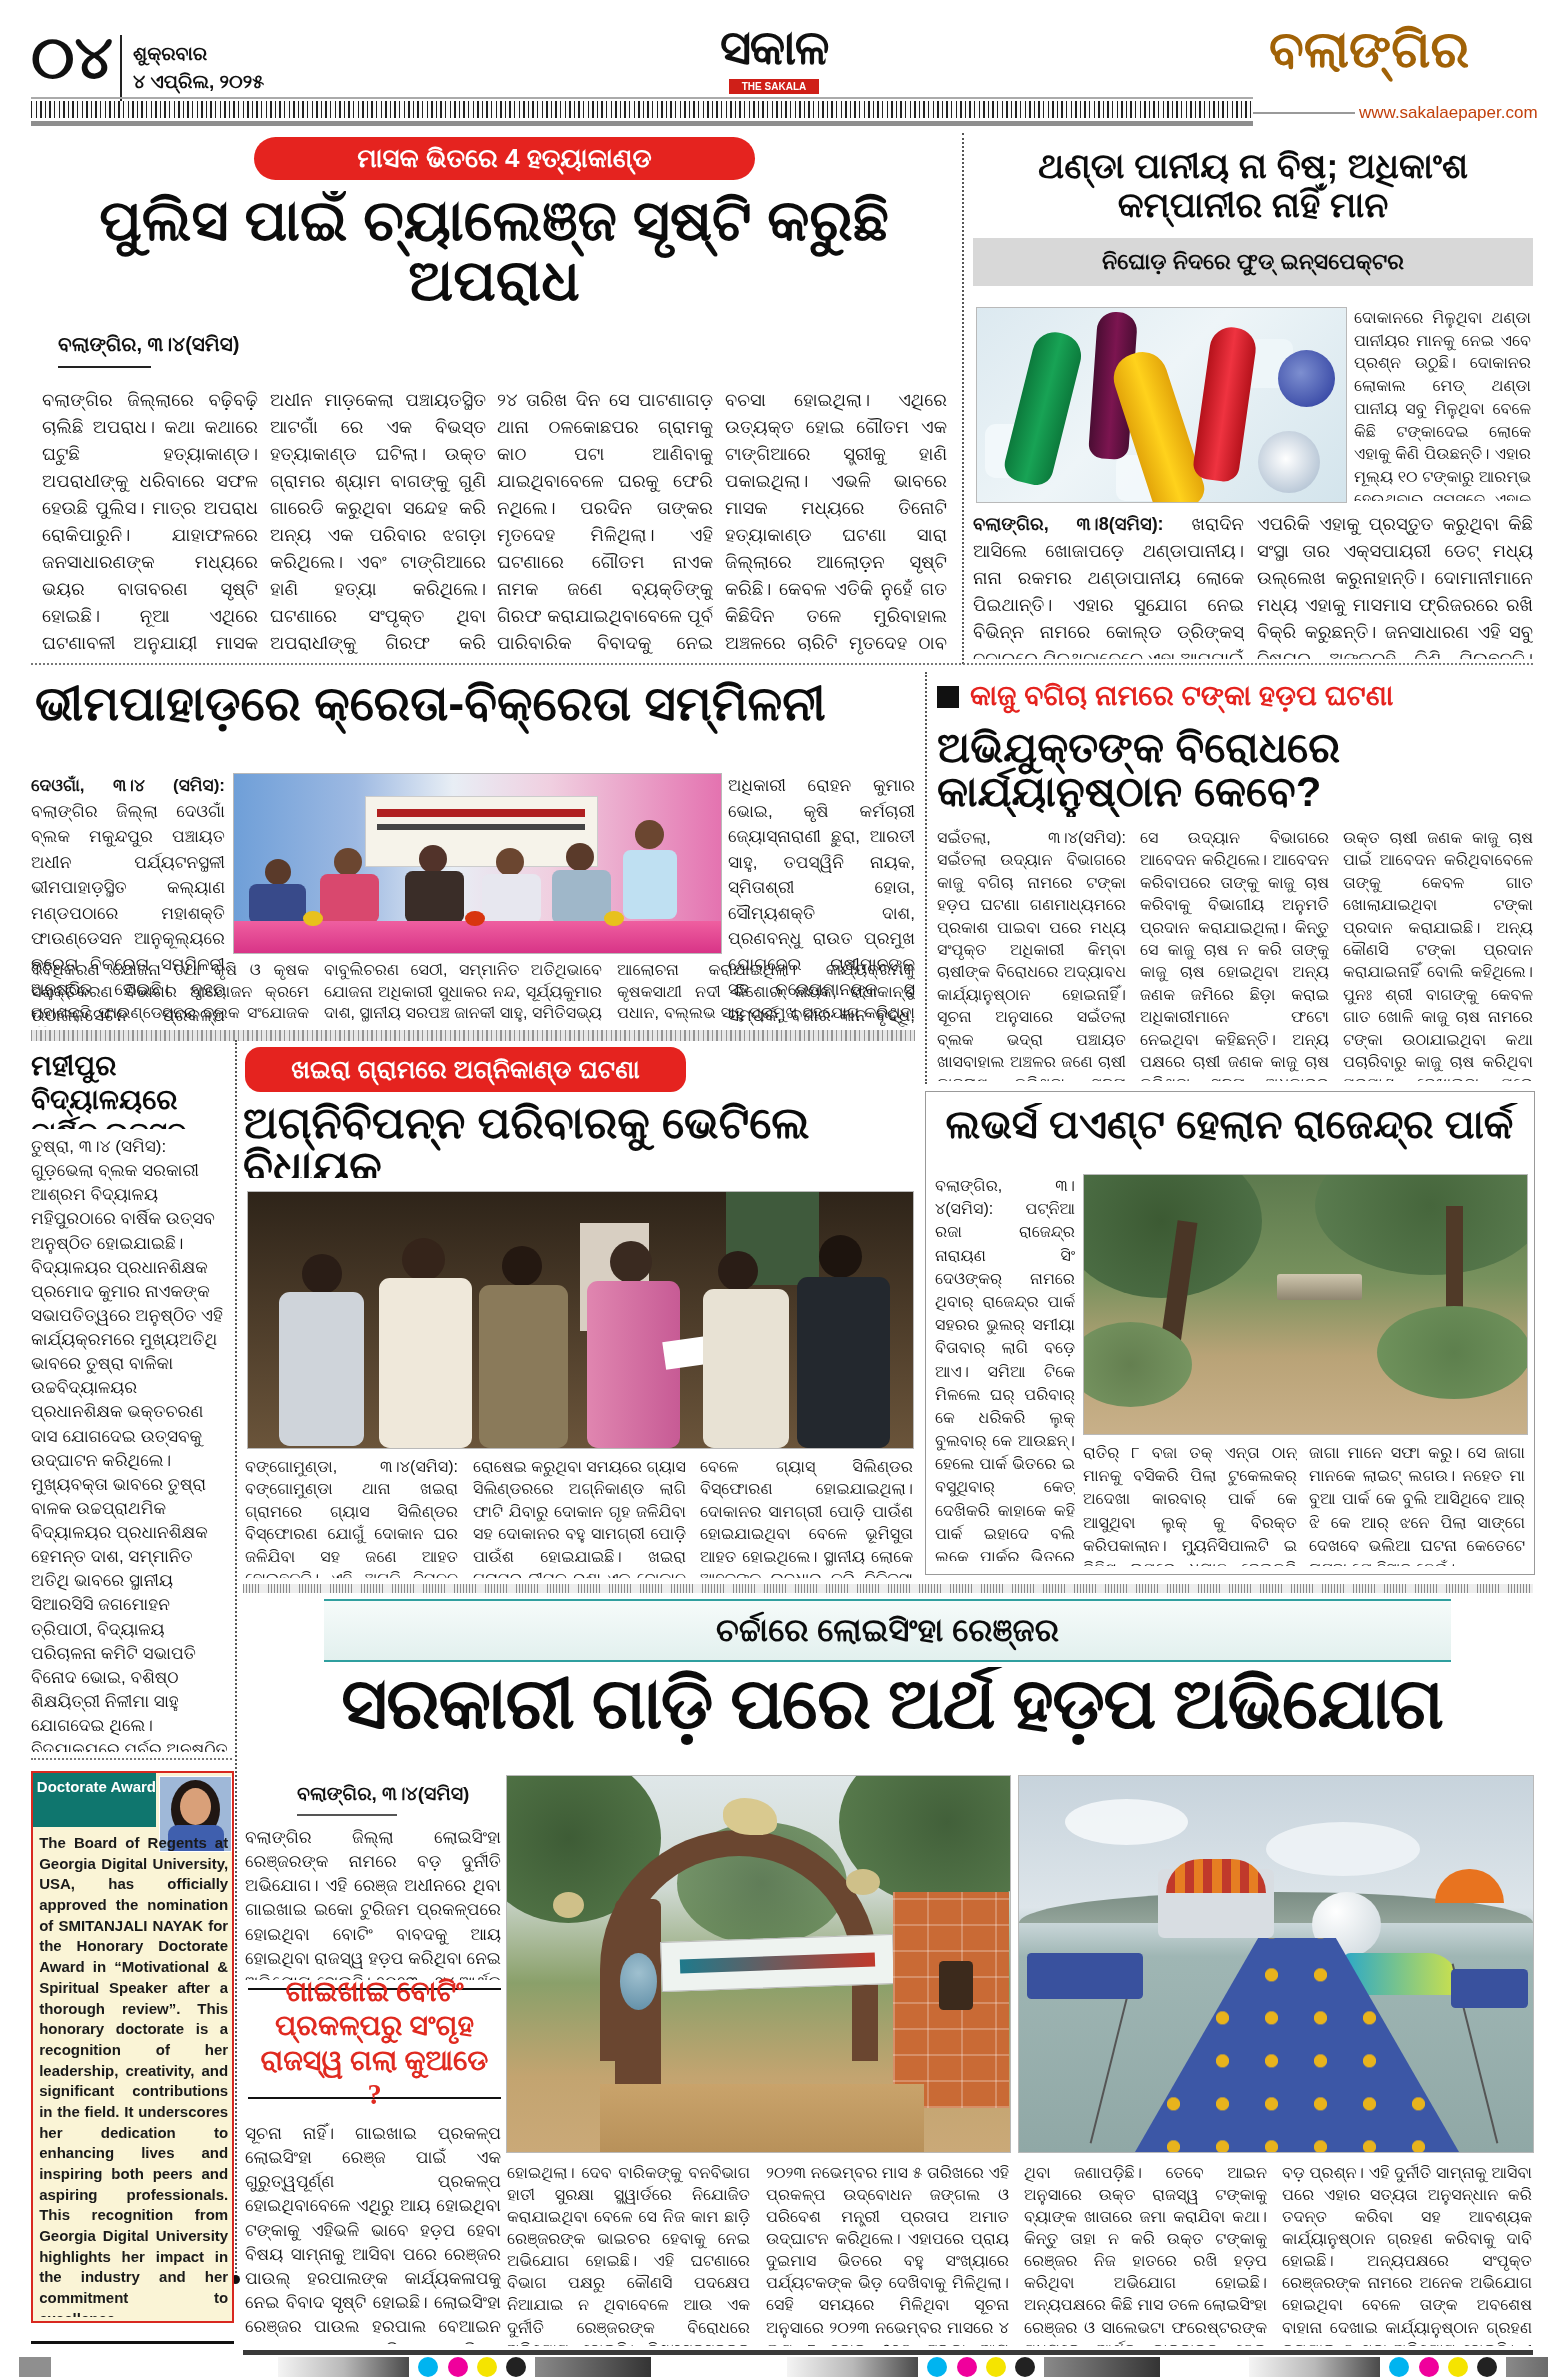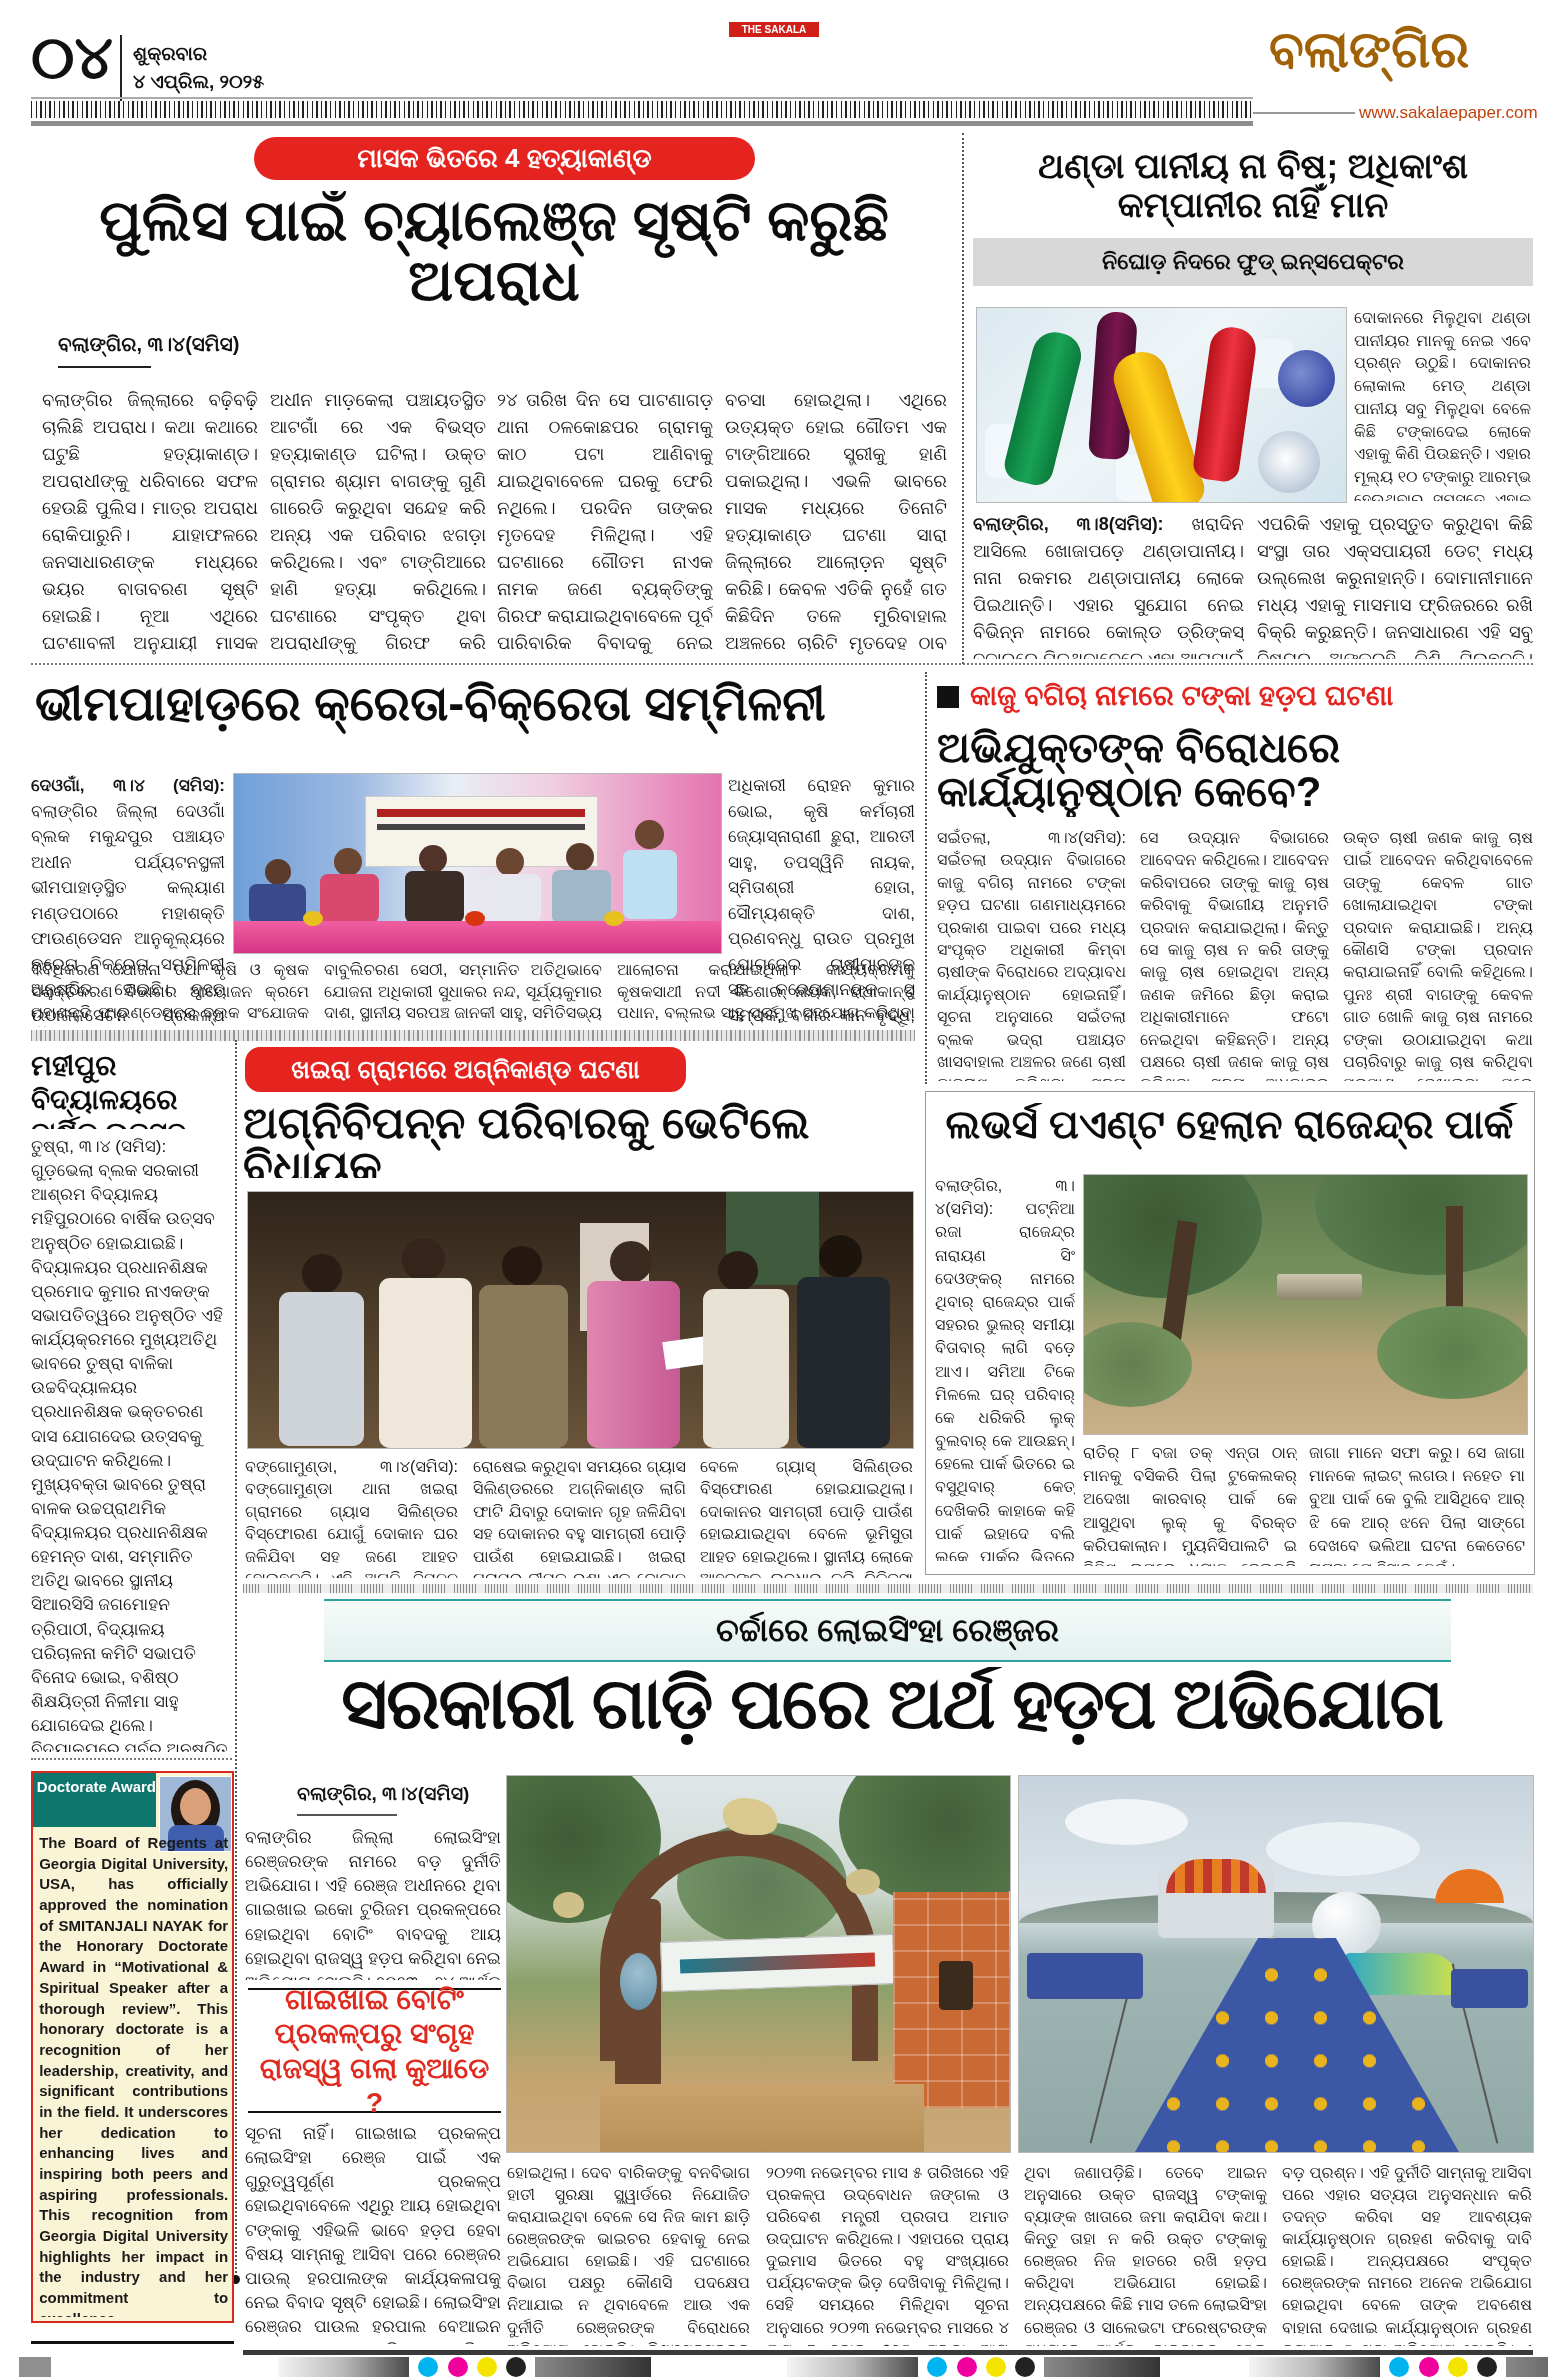--- a/index.html
+++ b/index.html
@@ -20,20 +20,21 @@
 </style>
 </head>
 <body>
 
 <div class="abs" style="left:31px;top:23px;font-size:60px;font-weight:900;">୦୪</div>
 <div class="abs" style="left:120px;top:35px;width:1.5px;height:68px;background:#222;"></div>
 <div class="abs" style="left:133px;top:43px;font-size:19px;font-weight:800;">ଶୁକ୍ରବାର</div>
 <div class="abs" style="left:133px;top:71px;font-size:19px;font-weight:800;">୪ ଏପ୍ରିଲ, ୨୦୨୫</div>
 
 <div class="abs" style="left:640px;top:20px;width:268px;text-align:center;">
+  <div style="font-size:48px;font-weight:900;letter-spacing:-1.5px;">ସକାଳ</div>
   <div style="display:inline-block;background:#cf1f18;color:#fff;font-size:10px;font-weight:800;padding:2.3px 12.3px;margin-top:1.5px;">THE SAKALA</div>
 </div>
 
 <div class="abs" style="left:1269px;top:20px;width:270px;text-align:left;font-size:51px;font-weight:900;color:#a16207;">ବଲାଙ୍ଗିର</div>
 
 <div class="abs" style="left:31px;top:97px;width:1222px;height:1.5px;background:#aaa;"></div>
 <div class="abs" style="left:31px;top:101px;width:1222px;height:17px;background:repeating-linear-gradient(90deg,#222 0 1.5px,#fbfbfb 1.5px 4.6px);"></div>
 <div class="abs" style="left:1253px;top:112px;width:102px;height:1.5px;background:#999;"></div>
 <a class="abs" style="left:1359px;top:103px;font-size:17px;color:#c2410c;text-decoration:none;">www.sakalaepaper.com</a>
 <div class="abs" style="left:31px;top:121px;width:1222px;height:5.4px;background:#8e8e8e;"></div>
@@ -174,21 +175,21 @@
 <div class="col" style="left:473px;top:1456px;width:213px;height:122px;font-size:16px;line-height:1.4;">ରୋଷେଇ କରୁଥିବା ସମୟରେ ଗ୍ୟାସ ସିଲିଣ୍ଡରରେ ଅଗ୍ନିକାଣ୍ଡ ଲାଗି ଫାଟି ଯିବାରୁ ଦୋକାନ ଗୃହ ଜଳିଯିବା ସହ ଦୋକାନର ବହୁ ସାମଗ୍ରୀ ପୋଡ଼ି ପାଉଁଶ ହୋଇଯାଇଛି। ଖଇରା ଗ୍ରାମର ଦୀପକ ରଣା ଏକ ଦୋକାନ କରିଥିବା ବେଳେ ସେଠାରେ ଥଣ୍ଡା ପାନୀୟ ଜଳ ସହ ଅନ୍ୟାନ୍ୟ ସାମଗ୍ରୀ ବିକ୍ରି କରୁଥିଲେ। ଦୀପକ ରଣାଙ୍କ ସ୍ତ୍ରୀ ଭୂମିସୁତା ରଣା ଦୋକାନ ଘରେ ରୋଷେଇ କରୁଥିବା</div>
 <div class="col" style="left:700px;top:1456px;width:213px;height:122px;font-size:16px;line-height:1.4;">ବେଳେ ଗ୍ୟାସ୍ ସିଲିଣ୍ଡର ବିସ୍ଫୋରଣ ହୋଇଯାଇଥିଲା। ଦୋକାନର ସାମଗ୍ରୀ ପୋଡ଼ି ପାଉଁଶ ହୋଇଯାଇଥିବା ବେଳେ ଭୂମିସୁତା ଆହତ ହୋଇଥିଲେ। ସ୍ଥାନୀୟ ଲୋକେ ଆହତଙ୍କୁ ଉଦ୍ଧାର କରି ଚିକିତ୍ସା ପାଇଁ ଡାକ୍ତରଖାନାକୁ ପଠାଇଥିଲେ। ଖବରପାଇ ବଙ୍ଗୋମୁଣ୍ଡା ଦମକଳ ବାହିନୀ ଘଟଣାସ୍ଥଳରେ ପହଞ୍ଚି ନିଆଁକୁ ଆୟତ୍ତ କରିଥିଲେ।</div>
 
 <div class="abs" style="left:243px;top:1584px;width:1290px;height:9.3px;background:repeating-linear-gradient(90deg,#888 0 0.8px,#eee 0.8px 3.1px);"></div>
 <div class="abs" style="left:324px;top:1599px;width:1127px;height:63px;border-top:2.3px solid #2f9f9f;border-bottom:2.3px solid #2f9f9f;background:linear-gradient(180deg,#f6fbfa,#e2f0ee);box-sizing:border-box;"></div>
 <div class="headline" style="left:324px;top:1599px;width:1127px;height:63px;font-size:32px;text-align:center;line-height:62px;font-weight:800;">ଚର୍ଚ୍ଚାରେ ଲୋଇସିଂହା ରେଞ୍ଜର</div>
 <div class="headline" style="left:251px;top:1667px;width:1282px;height:108px;font-size:71px;text-align:center;line-height:1.05;letter-spacing:-1.5px;">ସରକାରୀ ଗାଡ଼ି ପରେ ଅର୍ଥ ହଡ଼ପ ଅଭିଯୋଗ</div>
 <div class="byline" style="left:297px;top:1783px;font-size:19px;">ବଲାଙ୍ଗିର, ୩।୪(ସମିସ)</div>
 <div class="abs" style="left:297px;top:1814px;width:100px;height:2.3px;background:#555;"></div>
 <div class="col" style="left:245px;top:1826px;width:256px;height:154px;font-size:17px;line-height:1.42;">ବଲାଙ୍ଗିର ଜିଲ୍ଲା ଲୋଇସିଂହା ରେଞ୍ଜରଙ୍କ ନାମରେ ବଡ଼ ଦୁର୍ନୀତି ଅଭିଯୋଗ। ଏହି ରେଞ୍ଜ ଅଧୀନରେ ଥିବା ଗାଇଖାଇ ଇକୋ ଟୁରିଜମ ପ୍ରକଳ୍ପରେ ହୋଇଥିବା ବୋଟିଂ ବାବଦକୁ ଆୟ ହୋଇଥିବା ରାଜସ୍ୱ ହଡ଼ପ କରିଥିବା ନେଇ ଅଭିଯୋଗ ହୋଇଛି। ୨୦୨୩ - ୨୪ ଆର୍ଥିକ ବର୍ଷରେ ବଟିଂ ବାବଦକୁ ବନବିଭାଗ ଆୟ କରିଥିବା ପ୍ରାୟ ୧୦ ଲକ୍ଷ ଟଙ୍କା। କୁଆଡ଼େ ଗଲା, କେଉଁ ବ୍ୟାଙ୍କ ଖାତାରେ ଜମା ହେଲା ତାହାର କିଛି ସ୍ପଷ୍ଟ</div>
-<div class="abs" style="left:248px;top:1988px;width:253px;height:125px;border-top:2.3px solid #111;border-bottom:2.3px solid #111;box-sizing:border-box;">
+<div class="abs" style="left:248px;top:1988px;width:253px;height:111px;border-top:2.3px solid #111;border-bottom:2.3px solid #111;box-sizing:border-box;font-family:Liberation Serif, serif;">
   <div style="width:100%;height:100%;display:flex;align-items:center;justify-content:center;text-align:center;color:#e02a20;font-size:28.5px;font-weight:900;line-height:1.2;padding:3.1px;box-sizing:border-box;">ଗାଇଖାଇ ବୋଟିଂ ପ୍ରକଳ୍ପରୁ ସଂଗୃହ ରାଜସ୍ୱ ଗଲା କୁଆଡେ ?</div>
 </div>
 <div class="col" style="left:245px;top:2122px;width:256px;height:222px;font-size:17px;line-height:1.42;">ସୂଚନା ନାହିଁ। ଗାଇଖାଇ ପ୍ରକଳ୍ପ ଲୋଇସିଂହା ରେଞ୍ଜ ପାଇଁ ଏକ ଗୁରୁତ୍ୱପୂର୍ଣ୍ଣ ପ୍ରକଳ୍ପ ହୋଇଥିବାବେଳେ ଏଥିରୁ ଆୟ ହୋଇଥିବା ଟଙ୍କାକୁ ଏହିଭଳି ଭାବେ ହଡ଼ପ ହେବା ବିଷୟ ସାମ୍ନାକୁ ଆସିବା ପରେ ରେଞ୍ଜର ପାଉଲ୍ ହରପାଲଙ୍କ କାର୍ଯ୍ୟକଳାପକୁ ନେଇ ବିବାଦ ସୃଷ୍ଟି ହୋଇଛି। ଲୋଇସିଂହା ରେଞ୍ଜର ପାଉଲ ହରପାଲ ବେଆଇନ ଭାବେ ସରକାରୀ ଗାଡ଼ିକୁ ବ୍ୟକ୍ତିଗତ ଭାବେ ବ୍ୟବହାର କରୁଥିବା ଦେଖିବାକୁ ମିଳିଥିଲା। ସେହିପରି ଉକ୍ତ ଗାଡ଼ିରେ ଦେବ ବାରିକଙ୍କୁ ବେଆଇନ ଭାବେ ନିଯୋଜିତ କରିଥିବା ଅଭିଯୋଗ</div>
 
 <div class="photo" style="left:506px;top:1775px;width:503px;height:376px;background:linear-gradient(180deg,#dfe7e9 0%,#cfd9d2 30%,#8aa06a 55%,#c3a470 80%,#caa978 100%);">
   <div class="sh" style="left:-31px;top:-23px;width:185px;height:170px;background:radial-gradient(circle,#3e5c36,#567a4a);"></div>
   <div class="sh" style="left:332px;top:-39px;width:216px;height:170px;background:radial-gradient(circle,#42603a,#5c8050);"></div>
   <div class="sh" style="left:170px;top:46px;width:170px;height:123px;background:radial-gradient(circle,#4c6c42,#688c58);opacity:.85;"></div>
   <div class="abs" style="left:93px;top:54px;width:278px;height:231px;border:26px solid #6a4630;border-bottom:none;border-radius:154px 154px 0 0;box-sizing:border-box;"></div>
   <div class="abs" style="left:108px;top:123px;width:46px;height:201px;background:#6a4630;border-radius:7.7px;"></div>

